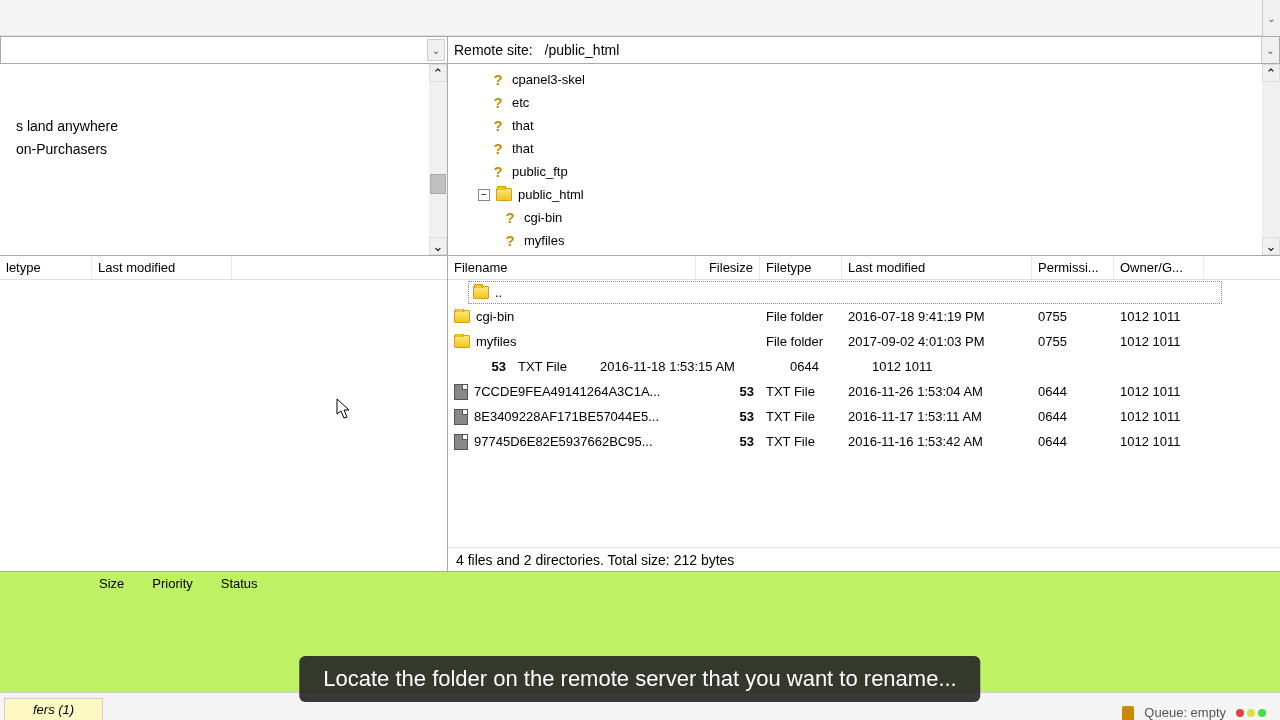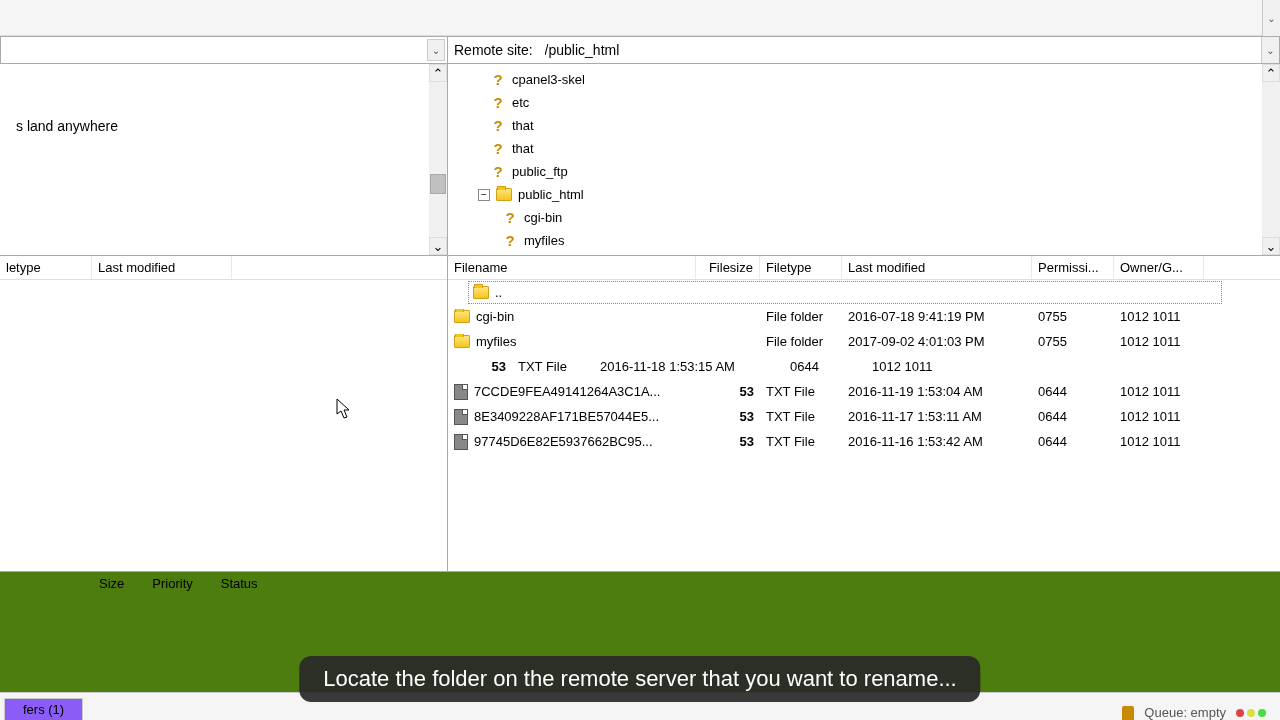--- a/index.html
+++ b/index.html
@@ -67,36 +67,36 @@
 .file-row .fc { padding: 0 6px; overflow: hidden; white-space: nowrap; display: flex; align-items: center; }
 .file-row .fc.fname { width: 248px; }
 .file-row .fc.fsize { width: 64px; justify-content: flex-end; font-weight: bold; }
 .file-row .fc.ftype { width: 82px; }
 .file-row .fc.fmod { width: 190px; }
 .file-row .fc.fperm { width: 82px; }
 .file-row .fc.fowner { width: 90px; }
 
 .status-bar-remote { height: 24px; border-top: 1px solid #e0e0e0; padding: 0 8px; display: flex; align-items: center; font-size: 14px; }
 
-.queue-pane { height: 120px; display: flex; flex-direction: column; background: #4d7c0f; }
+.queue-pane { height: 120px; display: flex; flex-direction: column; background: #bef264; }
 .queue-headers { display: flex; height: 22px; align-items: center; padding-left: 95px; gap: 20px; font-size: 14px; }
 .queue-headers .qh { padding: 0 4px; }
 
 .bottom-tabs { height: 28px; border-top: 1px solid #ccc; background: #f5f5f5; display: flex; align-items: flex-end; justify-content: space-between; padding: 0 4px; }
 .tab-left { display: flex; }
-.tab { padding: 3px 18px; border: 1px solid #ccc; border-bottom: none; background: #8b5cf6; font-size: 13px; cursor: pointer; }
+.tab { padding: 3px 28px; border: 1px solid #ccc; border-bottom: none; background: #fef9c3; font-size: 13px; cursor: pointer; font-style: italic; }
 .status-right { display: flex; align-items: center; gap: 10px; padding-right: 10px; font-size: 13px; color: #555; }
 .status-right .dots { display: flex; gap: 3px; }
 .status-right .dot { width: 8px; height: 8px; border-radius: 50%; }
 .status-right .dot.red { background: #d44; }
 .status-right .dot.yellow { background: #dd4; }
 .status-right .dot.green { background: #4d4; }
 .status-right .lock-icon { width: 12px; height: 14px; background: #c88a00; border-radius: 2px 2px 0 0; position: relative; }
 
-.caption-overlay { position: absolute; bottom: 18px; left: 50%; transform: translateX(-50%); background: rgba(40,40,40,0.92); color: #fff; font-size: 22px; padding: 10px 24px; border-radius: 12px; white-space: nowrap; }
+.caption-overlay { position: absolute; bottom: 18px; left: 50%; transform: translateX(-50%); background: rgba(40,40,40,0.92); color: #fff; font-size: 22px; padding: 10px 24px; border-radius: 6px; white-space: nowrap; }
 
 .cursor-ptr { position: absolute; width: 16px; height: 22px; pointer-events: none; }
 .cursor-ptr svg { width: 100%; height: 100%; }
 
 .chevron-down { font-size: 10px; color: #555; }
 
 .local-list-body { flex: 1; position: relative; }
 </style>
 </head>
 <body>
@@ -121,20 +121,21 @@
       <div class="site-dd">
           <span class="chevron-down">⌄</span>
         </div>
     </div>
   </div>
 
   <div class="middle-row">
     <div class="local-tree-panel">
       <div class="tree-content local" id="local-tree">
           <div class="tree-item">s land anywhere</div>
+          <div class="tree-item">on-Purchasers</div>
         </div>
       <div class="scroll-pane">
         <div class="scroll-arrow">
             <span>⌃</span>
           </div>
         <div class="scroll-track">
             <div class="scroll-thumb"></div>
           </div>
         <div class="scroll-arrow">
             <span>⌄</span>
@@ -254,21 +255,21 @@
             <div class="fc fperm">0644</div>
             <div class="fc fowner">1012 1011</div>
           </div>
           <div class="file-row">
             <div class="fc fname">
               <span class="file-icon"></span>
               <span>7CCDE9FEA49141264A3C1A...</span>
             </div>
             <div class="fc fsize">53</div>
             <div class="fc ftype">TXT File</div>
-            <div class="fc fmod">2016-11-19 1:53:04 AM</div>
+            <div class="fc fmod">2016-11-26 1:53:04 AM</div>
             <div class="fc fperm">0644</div>
             <div class="fc fowner">1012 1011</div>
           </div>
           <div class="file-row">
             <div class="fc fname">
               <span class="file-icon"></span>
               <span>8E3409228AF171BE57044E5...</span>
             </div>
             <div class="fc fsize">53</div>
             <div class="fc ftype">TXT File</div>
@@ -281,20 +282,21 @@
               <span class="file-icon"></span>
               <span>97745D6E82E5937662BC95...</span>
             </div>
             <div class="fc fsize">53</div>
             <div class="fc ftype">TXT File</div>
             <div class="fc fmod">2016-11-16 1:53:42 AM</div>
             <div class="fc fperm">0644</div>
             <div class="fc fowner">1012 1011</div>
           </div>
         </div>
+      <div class="status-bar-remote">4 files and 2 directories. Total size: 212 bytes</div>
     </div>
   </div>
 
   <div class="queue-pane">
     <div class="queue-headers">
       <div class="qh">Size</div>
       <div class="qh">Priority</div>
       <div class="qh">Status</div>
     </div>
   </div>

